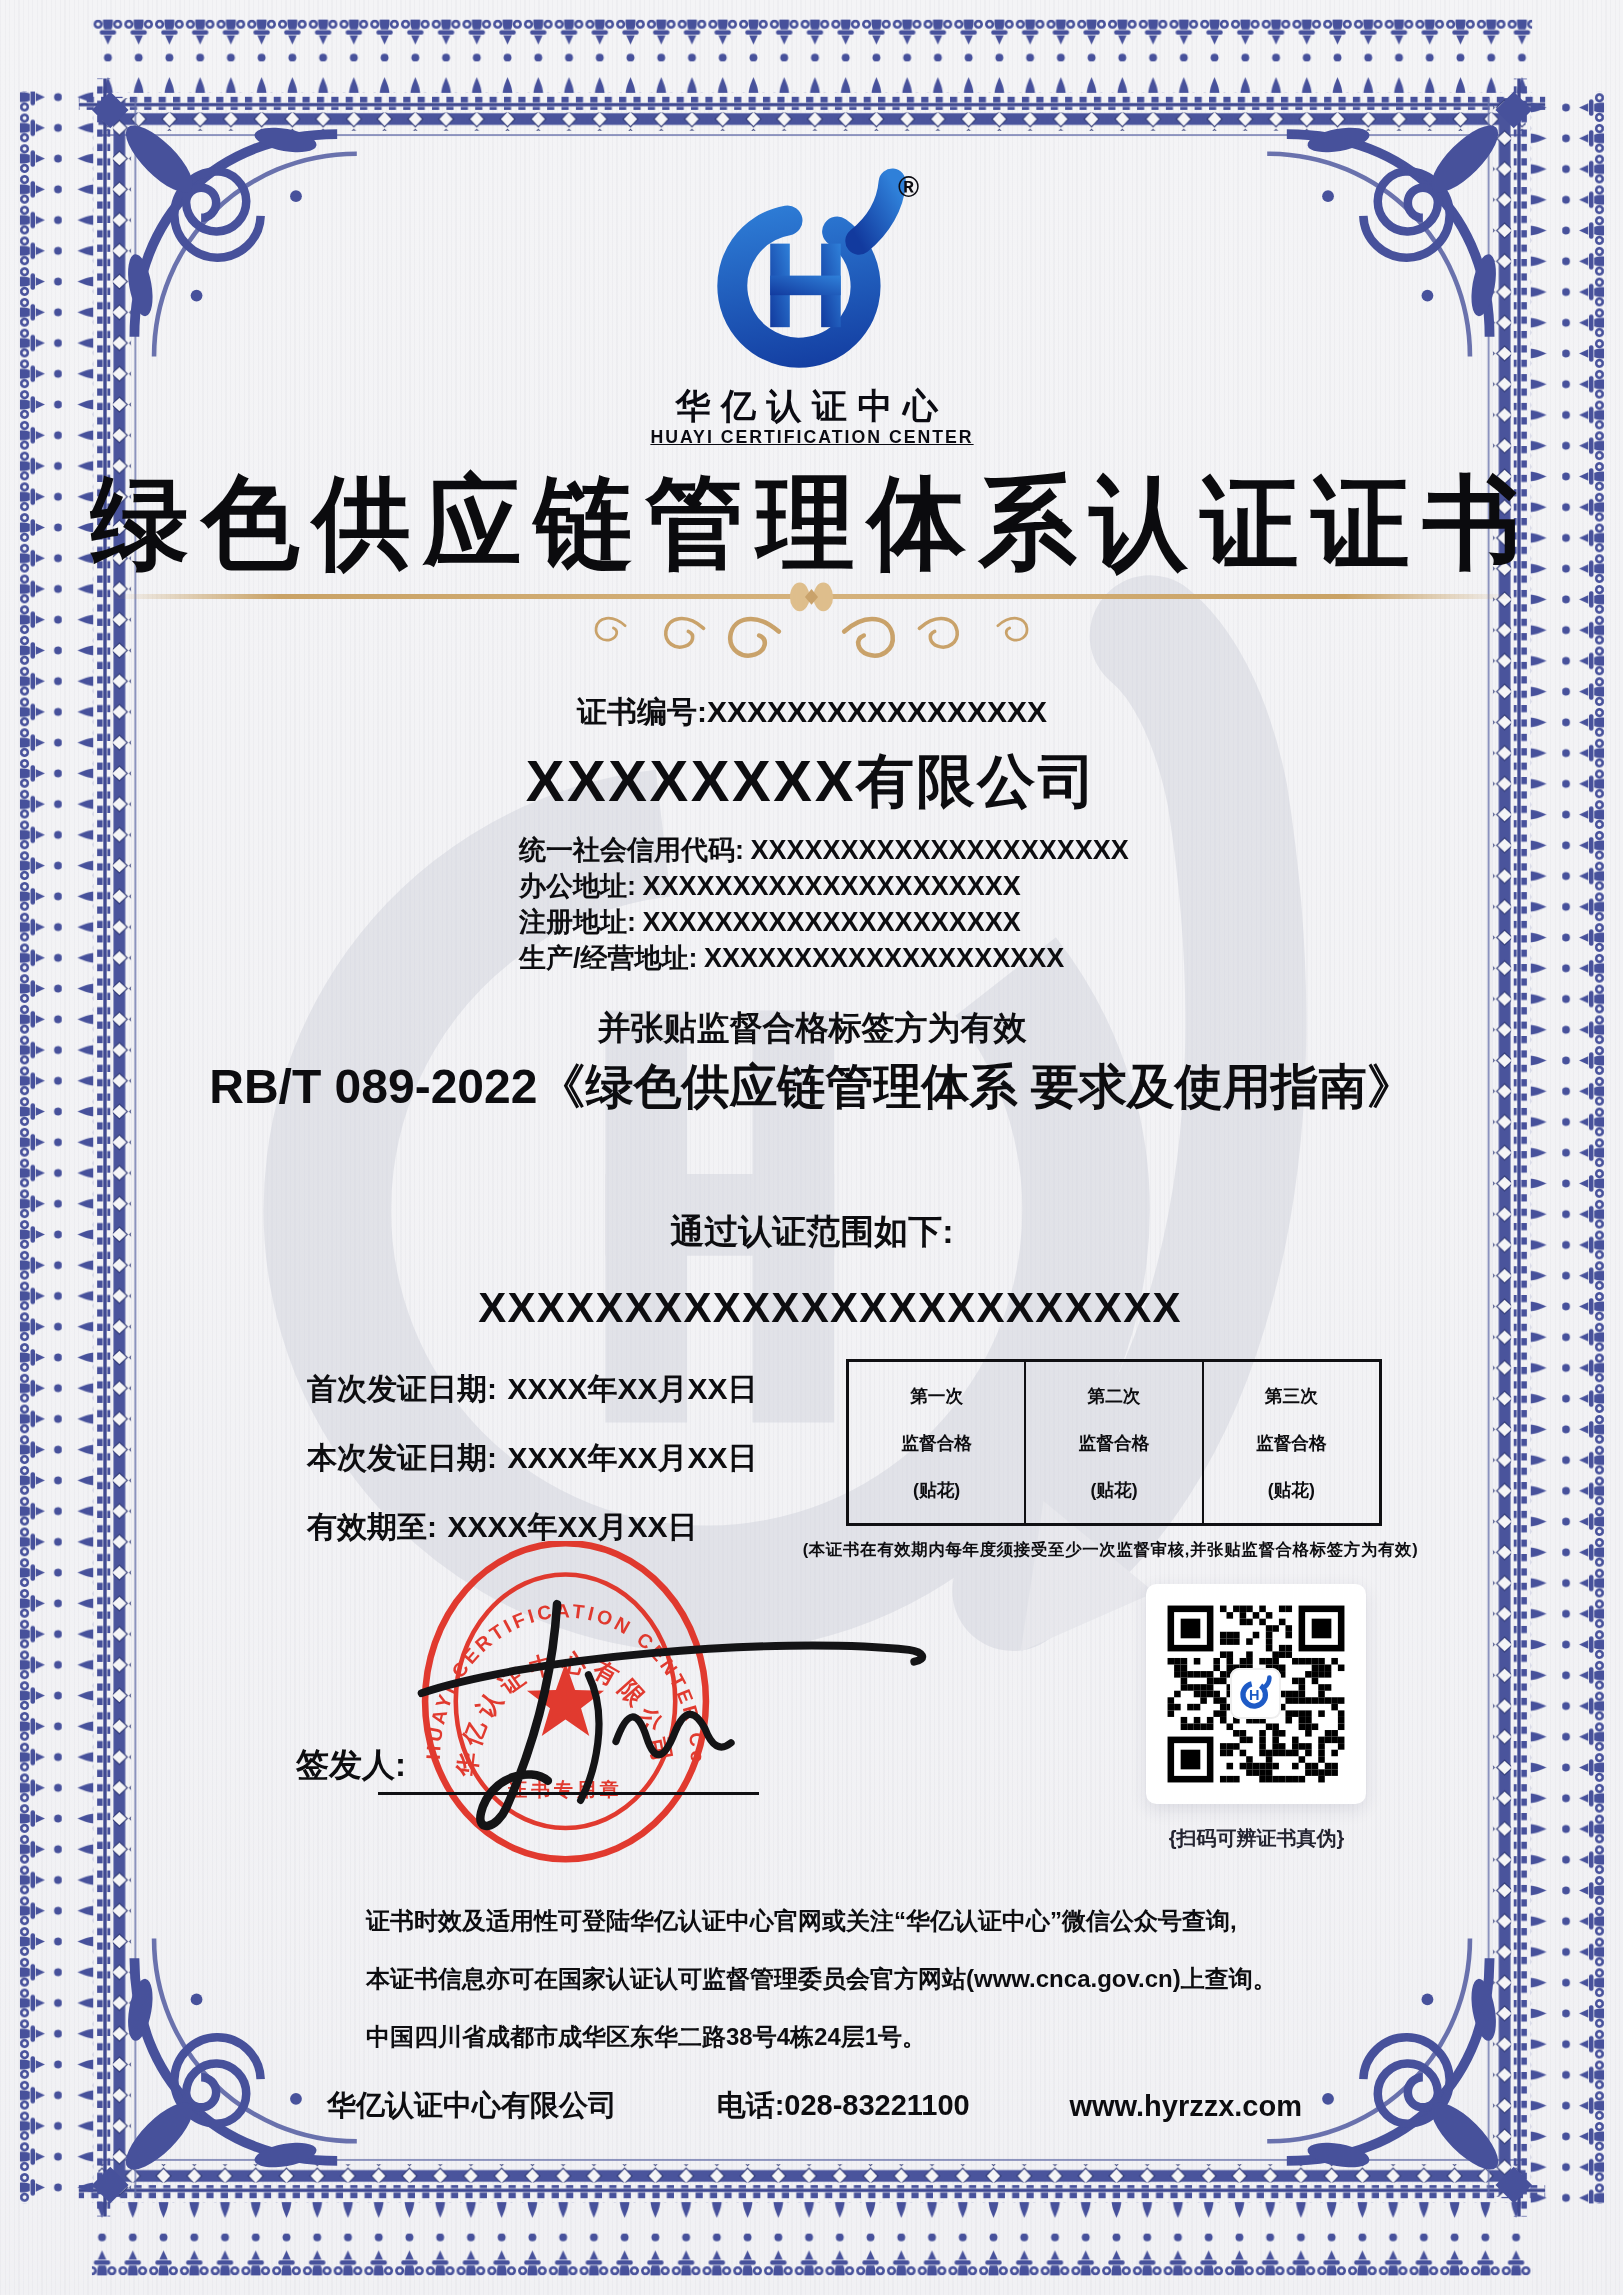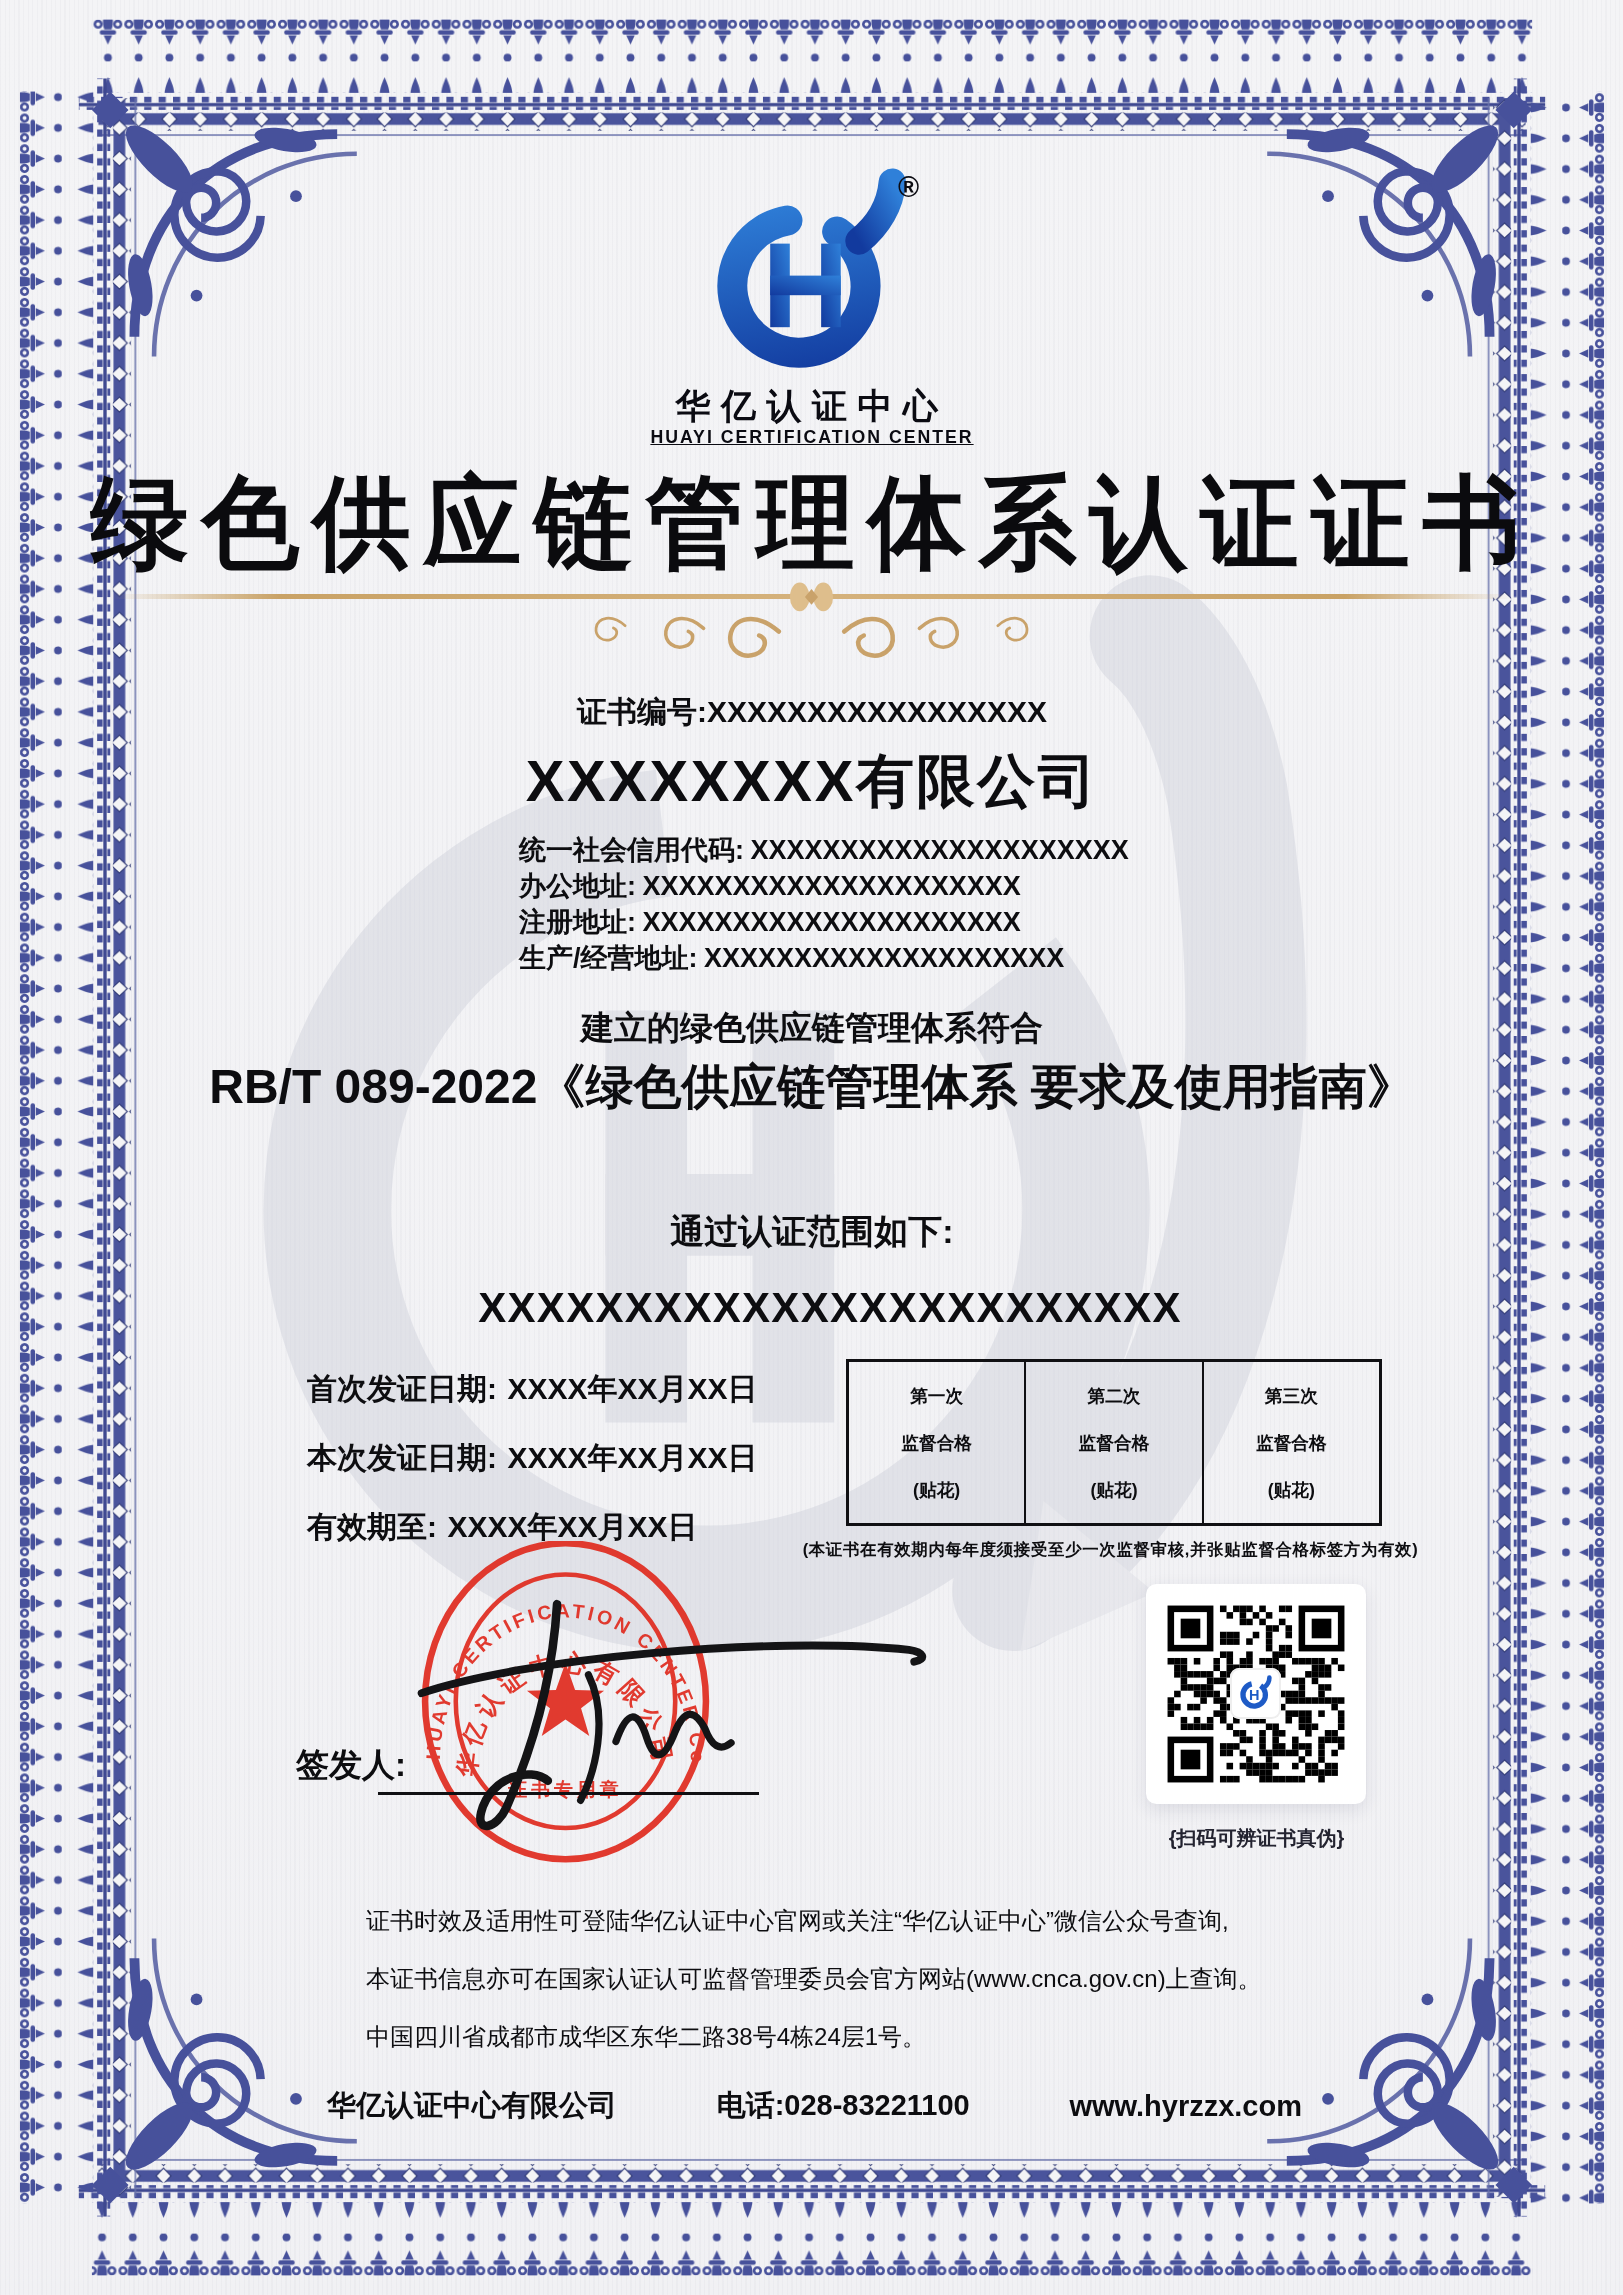--- a/index.html
+++ b/index.html
@@ -32,21 +32,21 @@
   .sup-cell{flex:1;border-right:2.6px solid #101013;display:flex;flex-direction:column;justify-content:center;align-items:center;gap:23px;}
   .sup-cell:last-child{border-right:none;}
   .sup-cell div{font-size:17.7px;font-weight:700;}
   .sup-note{top:1539px;font-size:16.4px;font-weight:700;letter-spacing:0.7px;}
   .issuer{left:296px;top:1743px;font-size:33px;font-weight:800;}
   .issuer-line{left:378px;top:1792px;width:381px;height:3.3px;background:#101013;}
   .qr-card{left:1146px;top:1584px;width:220px;height:220px;background:#fff;border-radius:10.5px;box-shadow:0 5.2px 17px rgba(40,40,80,.10);}
   .qr-logo{position:absolute;left:84px;top:84px;width:51px;height:51px;background:#fff;border-radius:9.2px;box-shadow:0 0 0 2px #eee inset;display:flex;align-items:center;justify-content:center;}
   .qr-caption{top:1825px;left:1106px;width:301px;text-align:center;font-size:20px;font-weight:700;color:#232330;}
   .notes{left:366px;top:1892px;width:981px;}
-  .note-line{font-size:24px;font-weight:400;line-height:58px;white-space:nowrap;}
+  .note-line{font-size:24px;font-weight:700;line-height:58px;white-space:nowrap;}
   .bottom-row{left:327px;right:322px;top:2086px;display:flex;justify-content:space-between;align-items:center;}
   .bottom-row div{font-size:29px;font-weight:800;white-space:nowrap;}
   .gold-line{left:111px;right:111px;top:594px;height:4.6px;
     background:linear-gradient(90deg,rgba(201,162,101,0),#c9a265 12%,#d5b27c 50%,#c9a265 88%,rgba(201,162,101,0));}
 </style>
 </head>
 <body>
 
 <div class="page">
 
@@ -179,21 +179,21 @@
       <span>办公地址:</span><span class="v">XXXXXXXXXXXXXXXXXXXXX</span>
     </div>
     <div class="field-line">
       <span>注册地址:</span><span class="v">XXXXXXXXXXXXXXXXXXXXX</span>
     </div>
     <div class="field-line">
       <span>生产/经营地址:</span><span class="v">XXXXXXXXXXXXXXXXXXXX</span>
     </div>
   </div>
 
-  <div class="abs ctr intro" style="top:1006px;">建立的绿色供应链管理体系符合</div>
+  <div class="abs ctr intro" style="top:1006px;">并张贴监督合格标签方为有效</div>
   <div class="abs ctr standard" style="top:1055px;">RB/T 089-2022《绿色供应链管理体系 要求及使用指南》</div>
 
   <div class="abs ctr scope-h" style="top:1209px;">通过认证范围如下:</div>
   <div class="abs ctr scope-v" style="top:1284px;padding-left:36px;">XXXXXXXXXXXXXXXXXXXXXXXX</div>
 
   <div class="abs date-line" style="top:1369px;">
     <span>首次发证日期:</span><span class="v">XXXX年XX月XX日</span>
   </div>
   <div class="abs date-line" style="top:1438px;">
     <span>本次发证日期:</span><span class="v">XXXX年XX月XX日</span>

